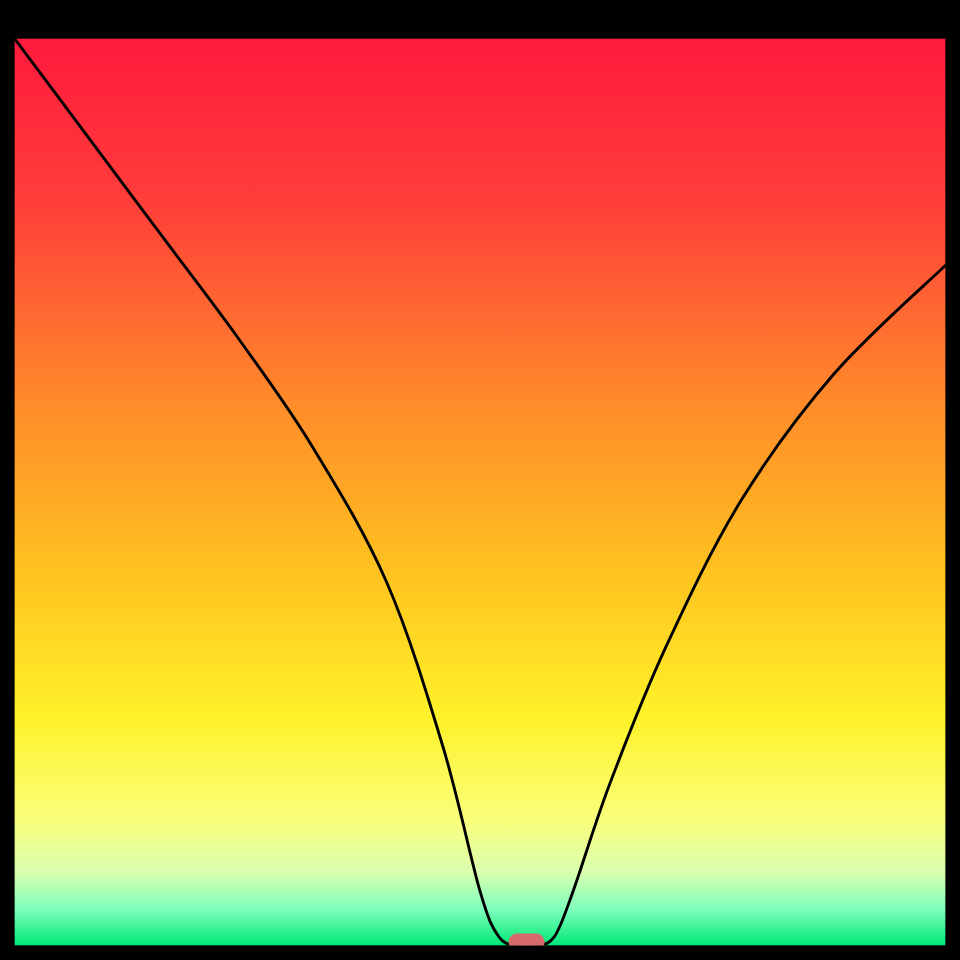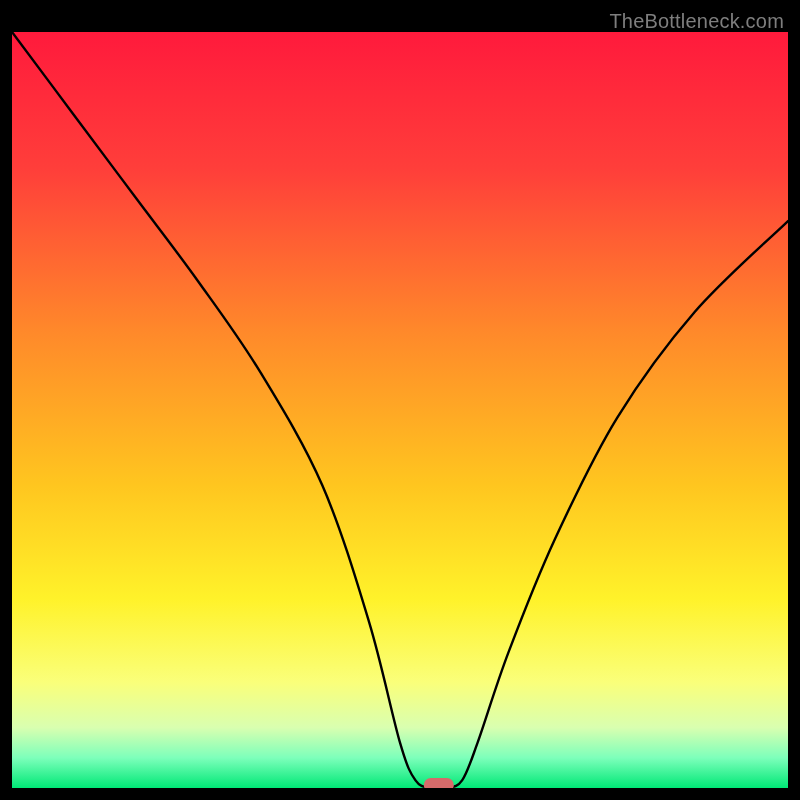--- a/index.html
+++ b/index.html
@@ -37,21 +37,20 @@
     height: 756px;
   }
   svg {
     display: block;
   }
 </style>
 </head>
 <body>
 
 <div class="frame">
-  <div class="watermark">TheBottleneck.com</div>
   <div class="plot">
     <svg id="chart-svg" width="776" height="756" viewBox="0 0 776 756">
       <defs>
         <linearGradient id="bg-grad" x1="0" y1="0" x2="0" y2="1">
             <stop offset="0%" stop-color="#ff1a3c"></stop>
             <stop offset="18%" stop-color="#ff3e3a"></stop>
             <stop offset="40%" stop-color="#ff8a2a"></stop>
             <stop offset="60%" stop-color="#ffc61f"></stop>
             <stop offset="75%" stop-color="#fff22a"></stop>
             <stop offset="86%" stop-color="#faff7a"></stop>

